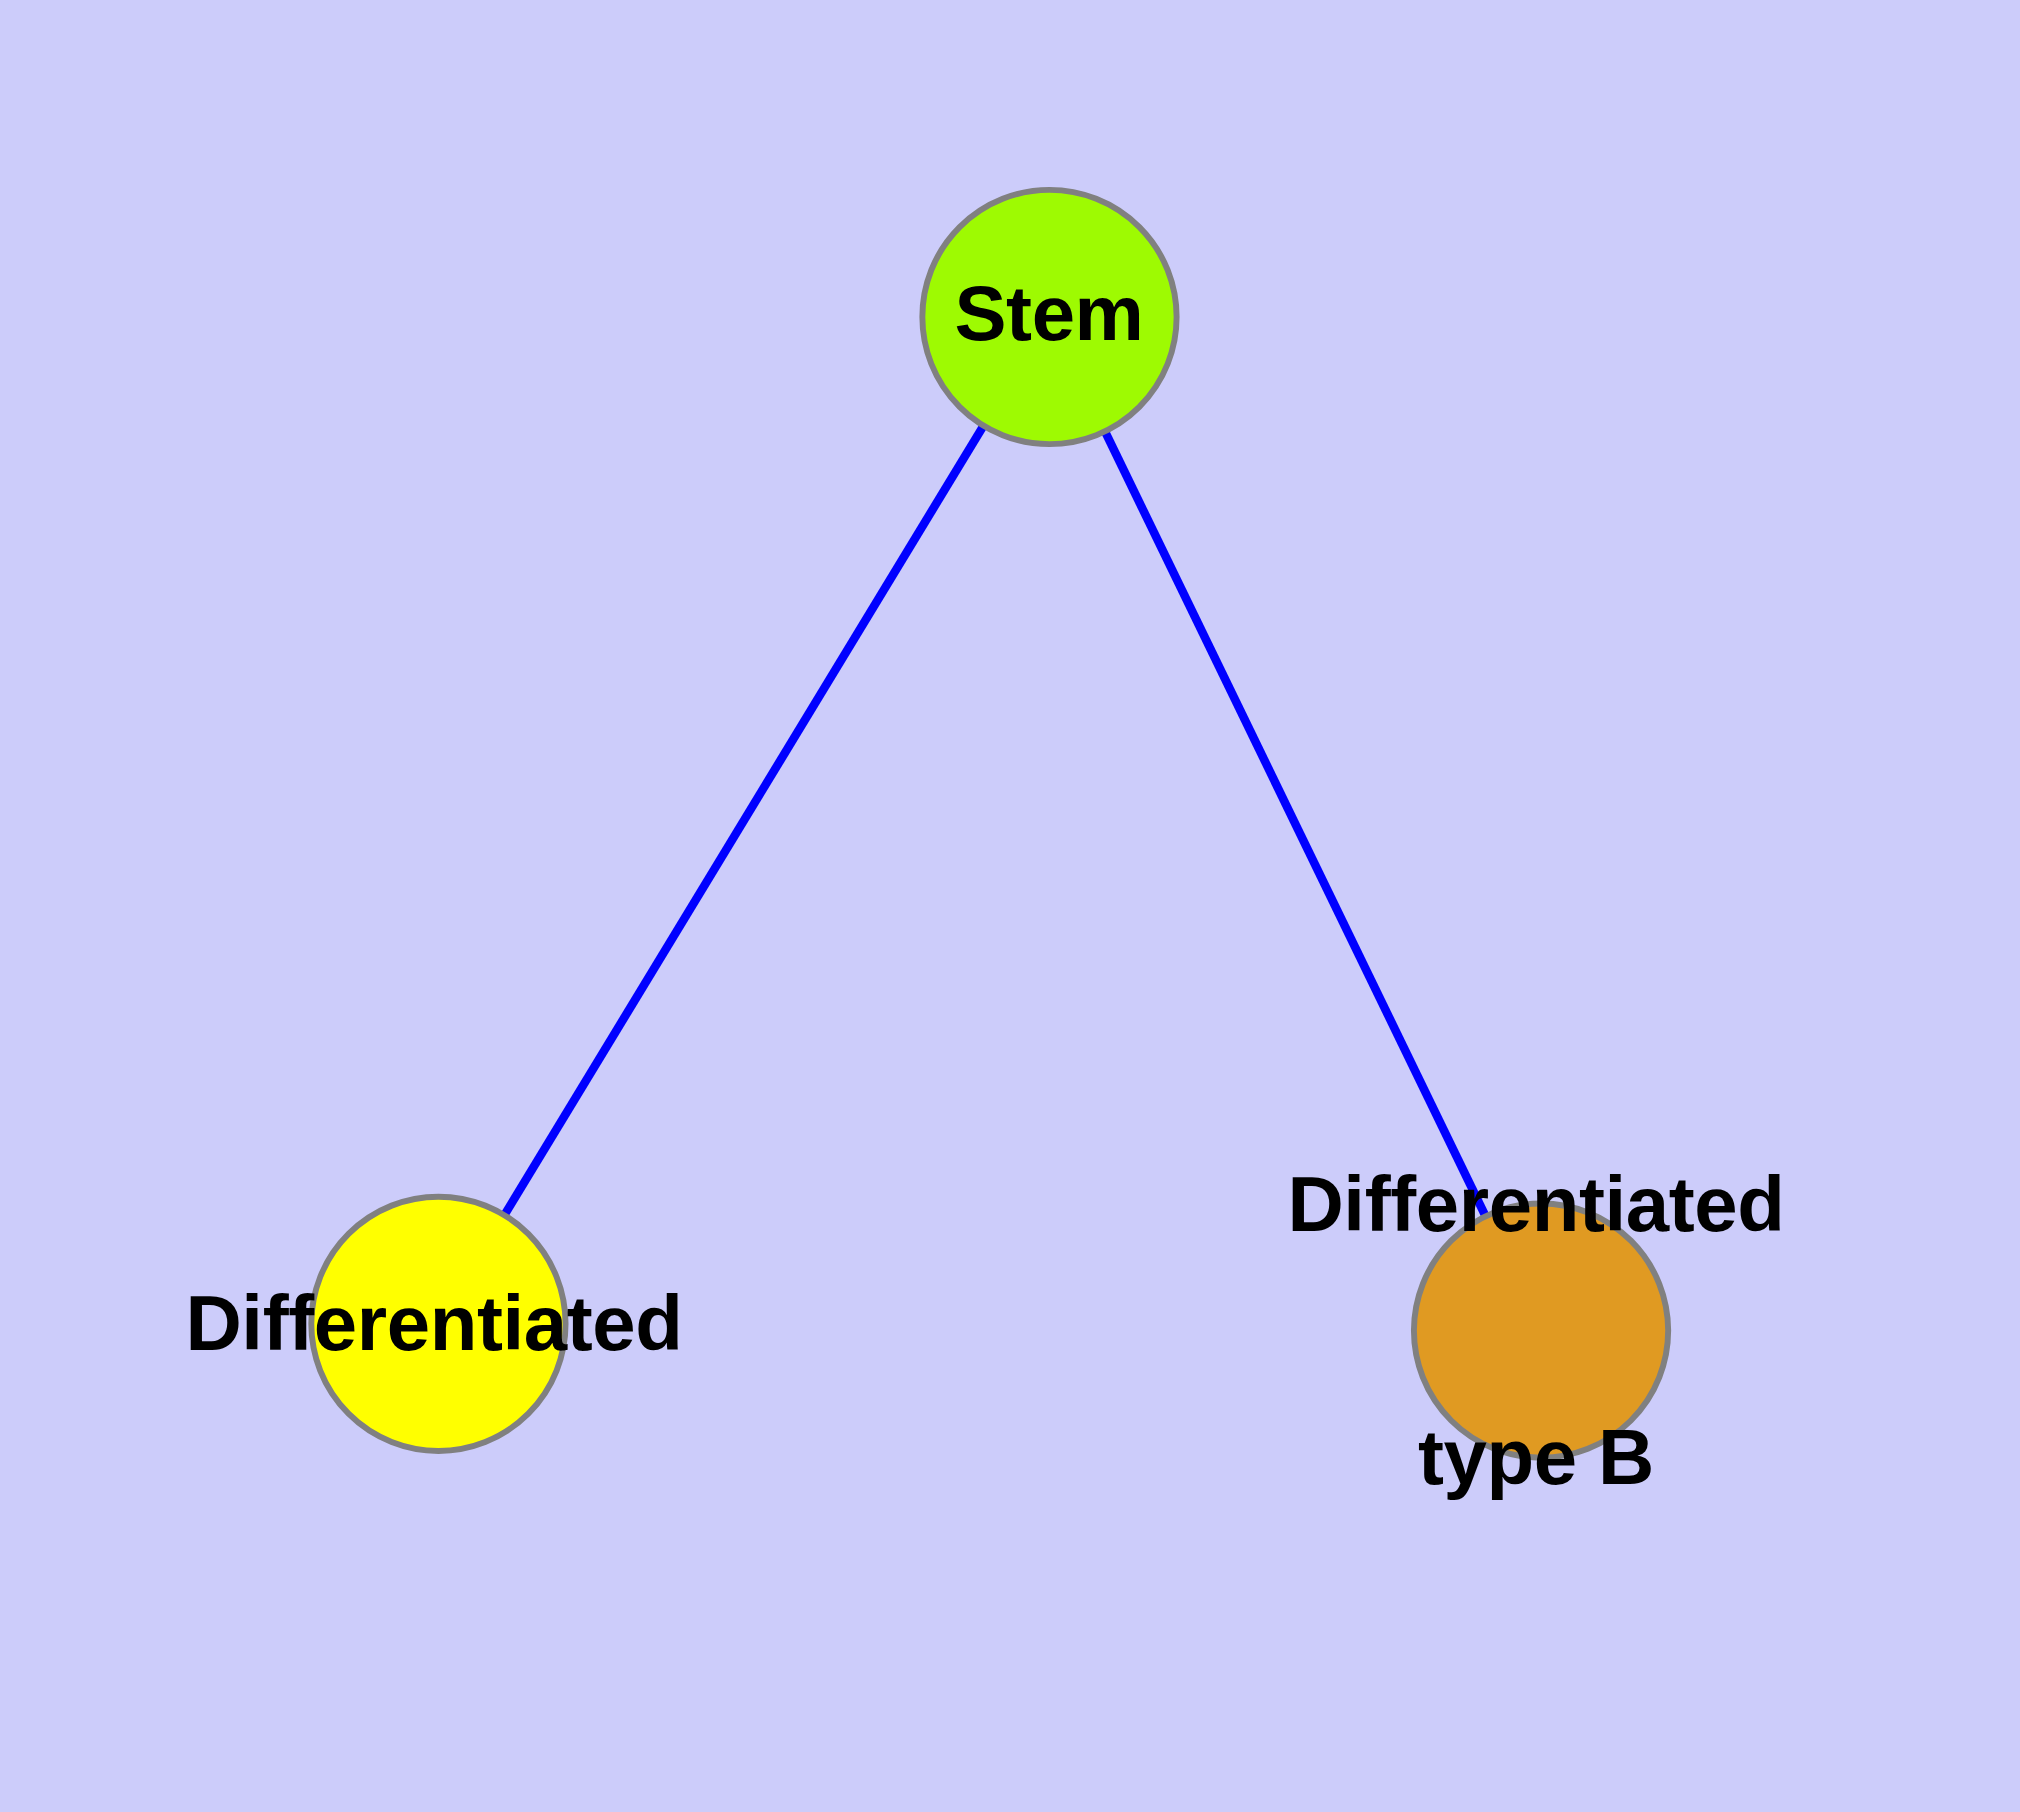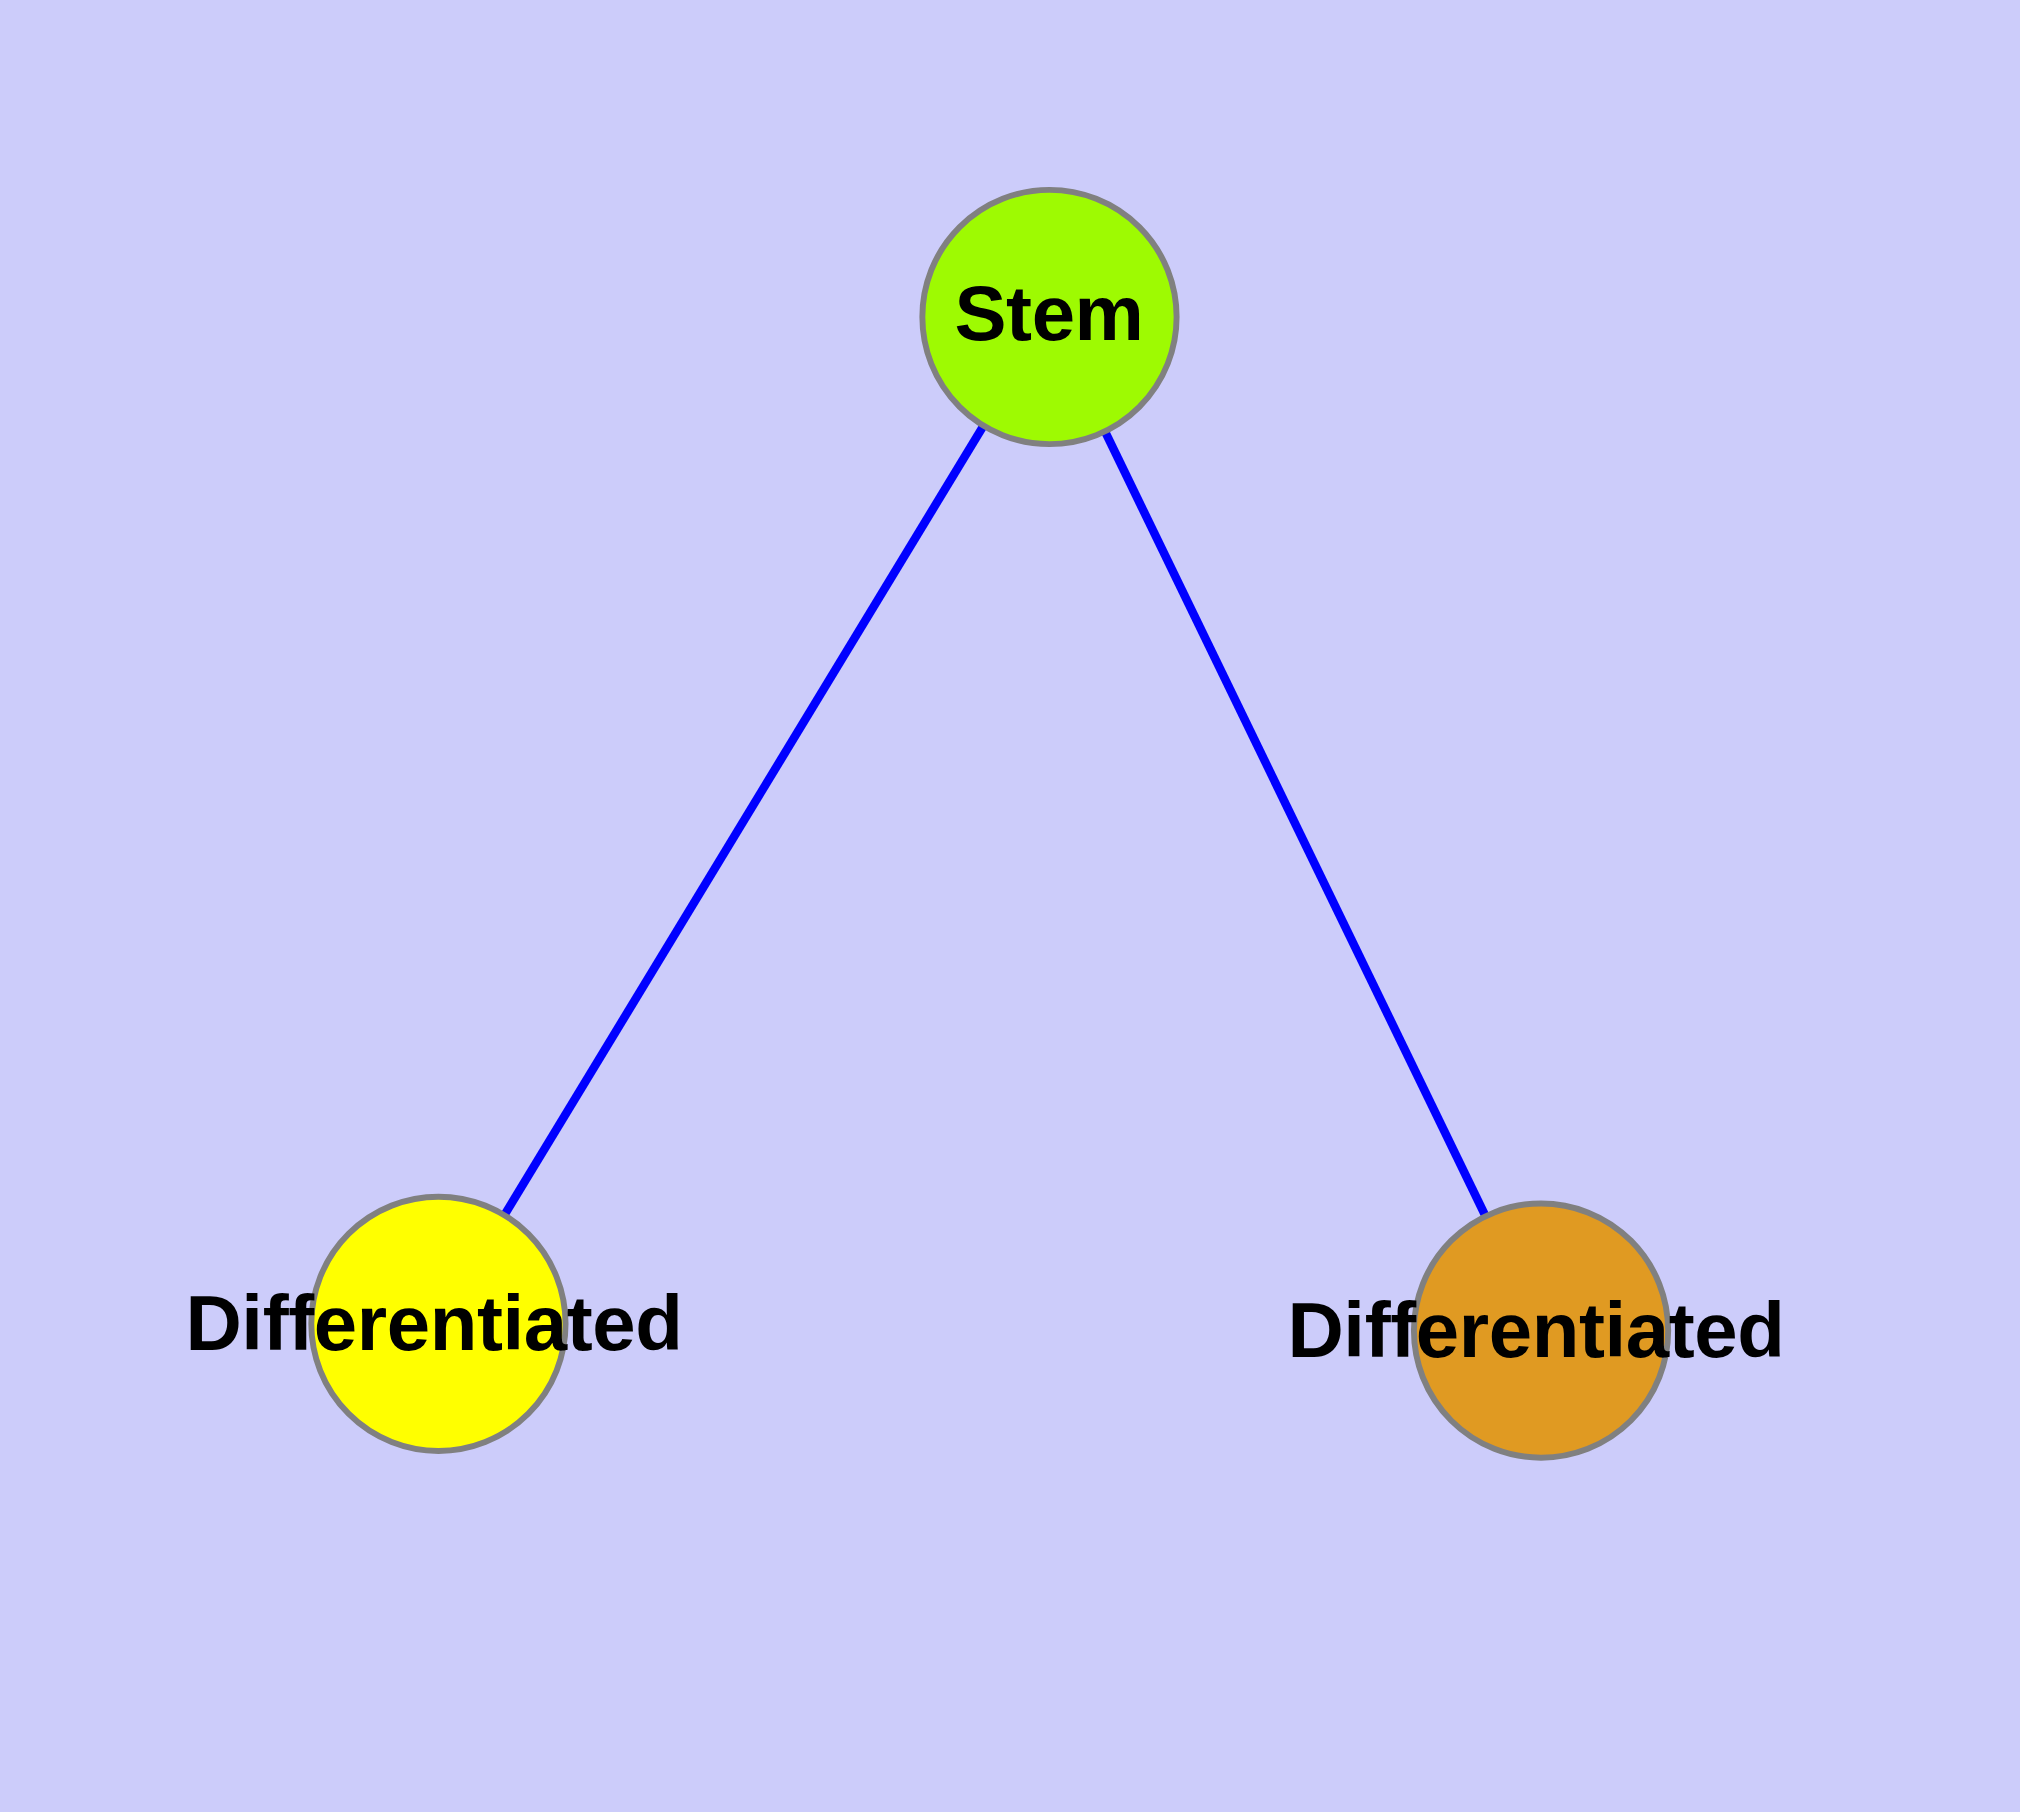--- a/index.html
+++ b/index.html
@@ -62,16 +62,17 @@
   </svg>
 
   <div class="node-label" style="left:1049px; top:313px;">Stem</div>
 
   <div class="node-label" style="left:434px; top:1324px;">
     <div>Differentiated</div>
   </div>
 
   <div class="node-label" style="left:1536px; top:1331px;">
     <div>Differentiated</div>
+    <div>type B</div>
   </div>
 
 </div>
 
 
 </body></html>

